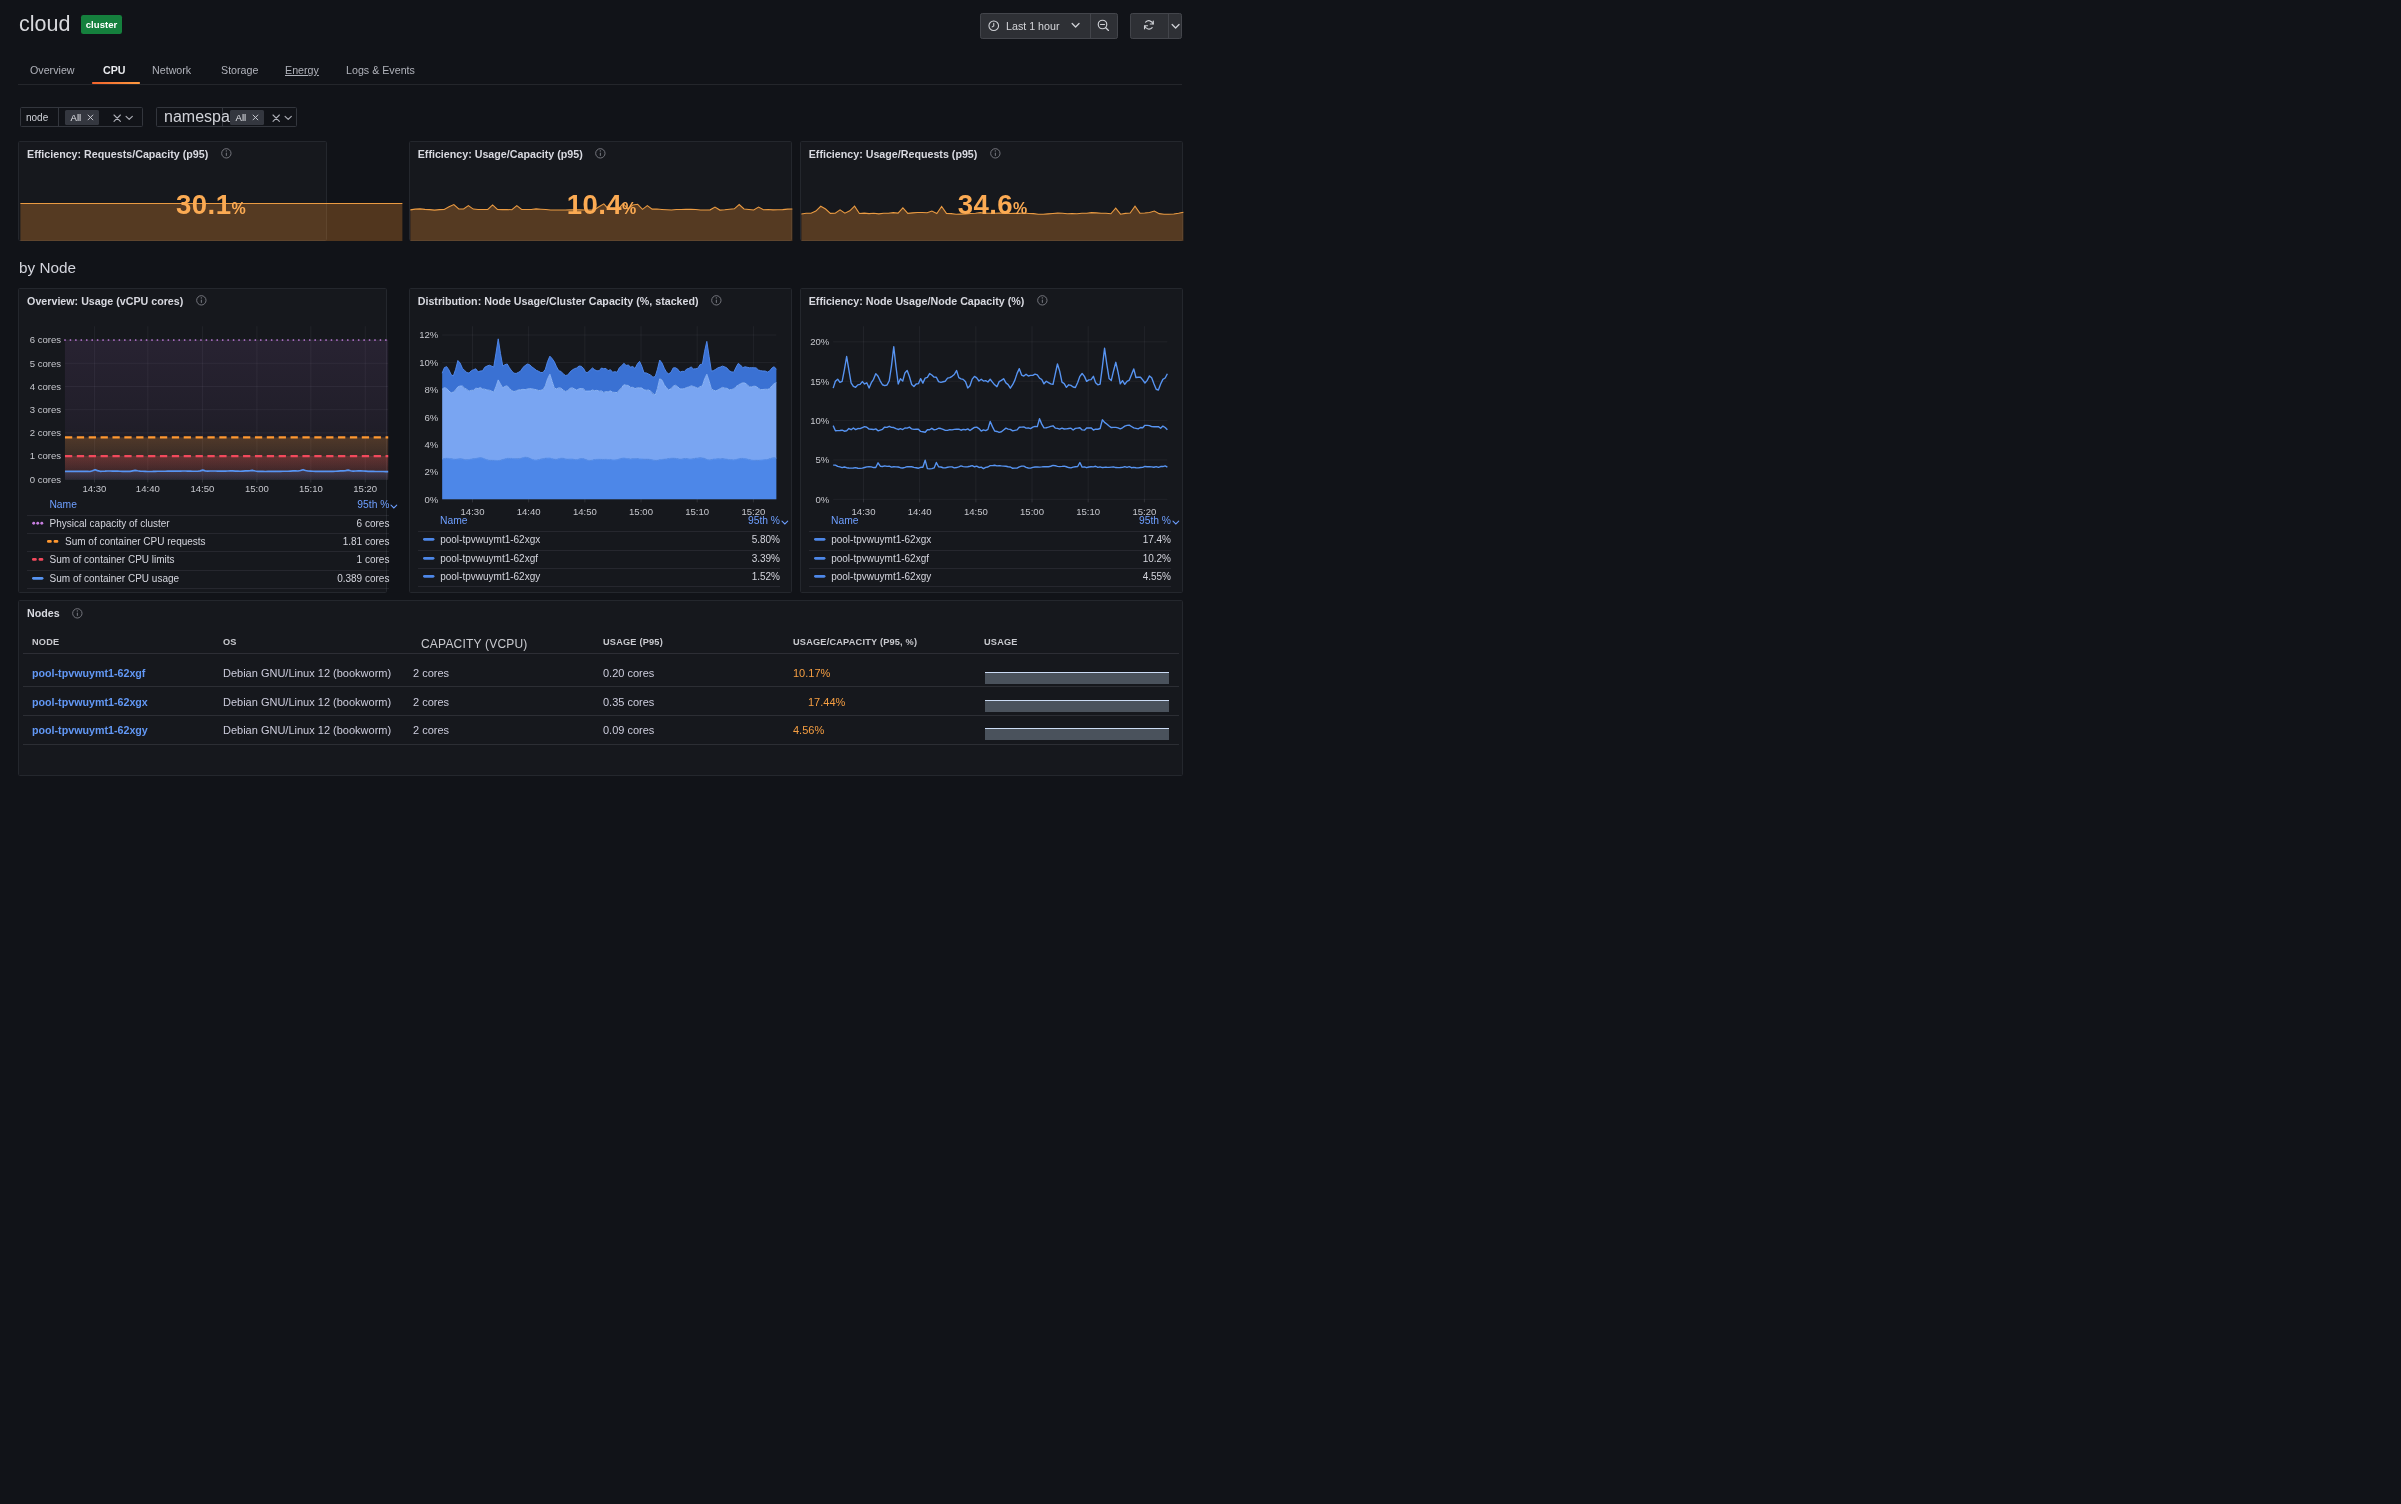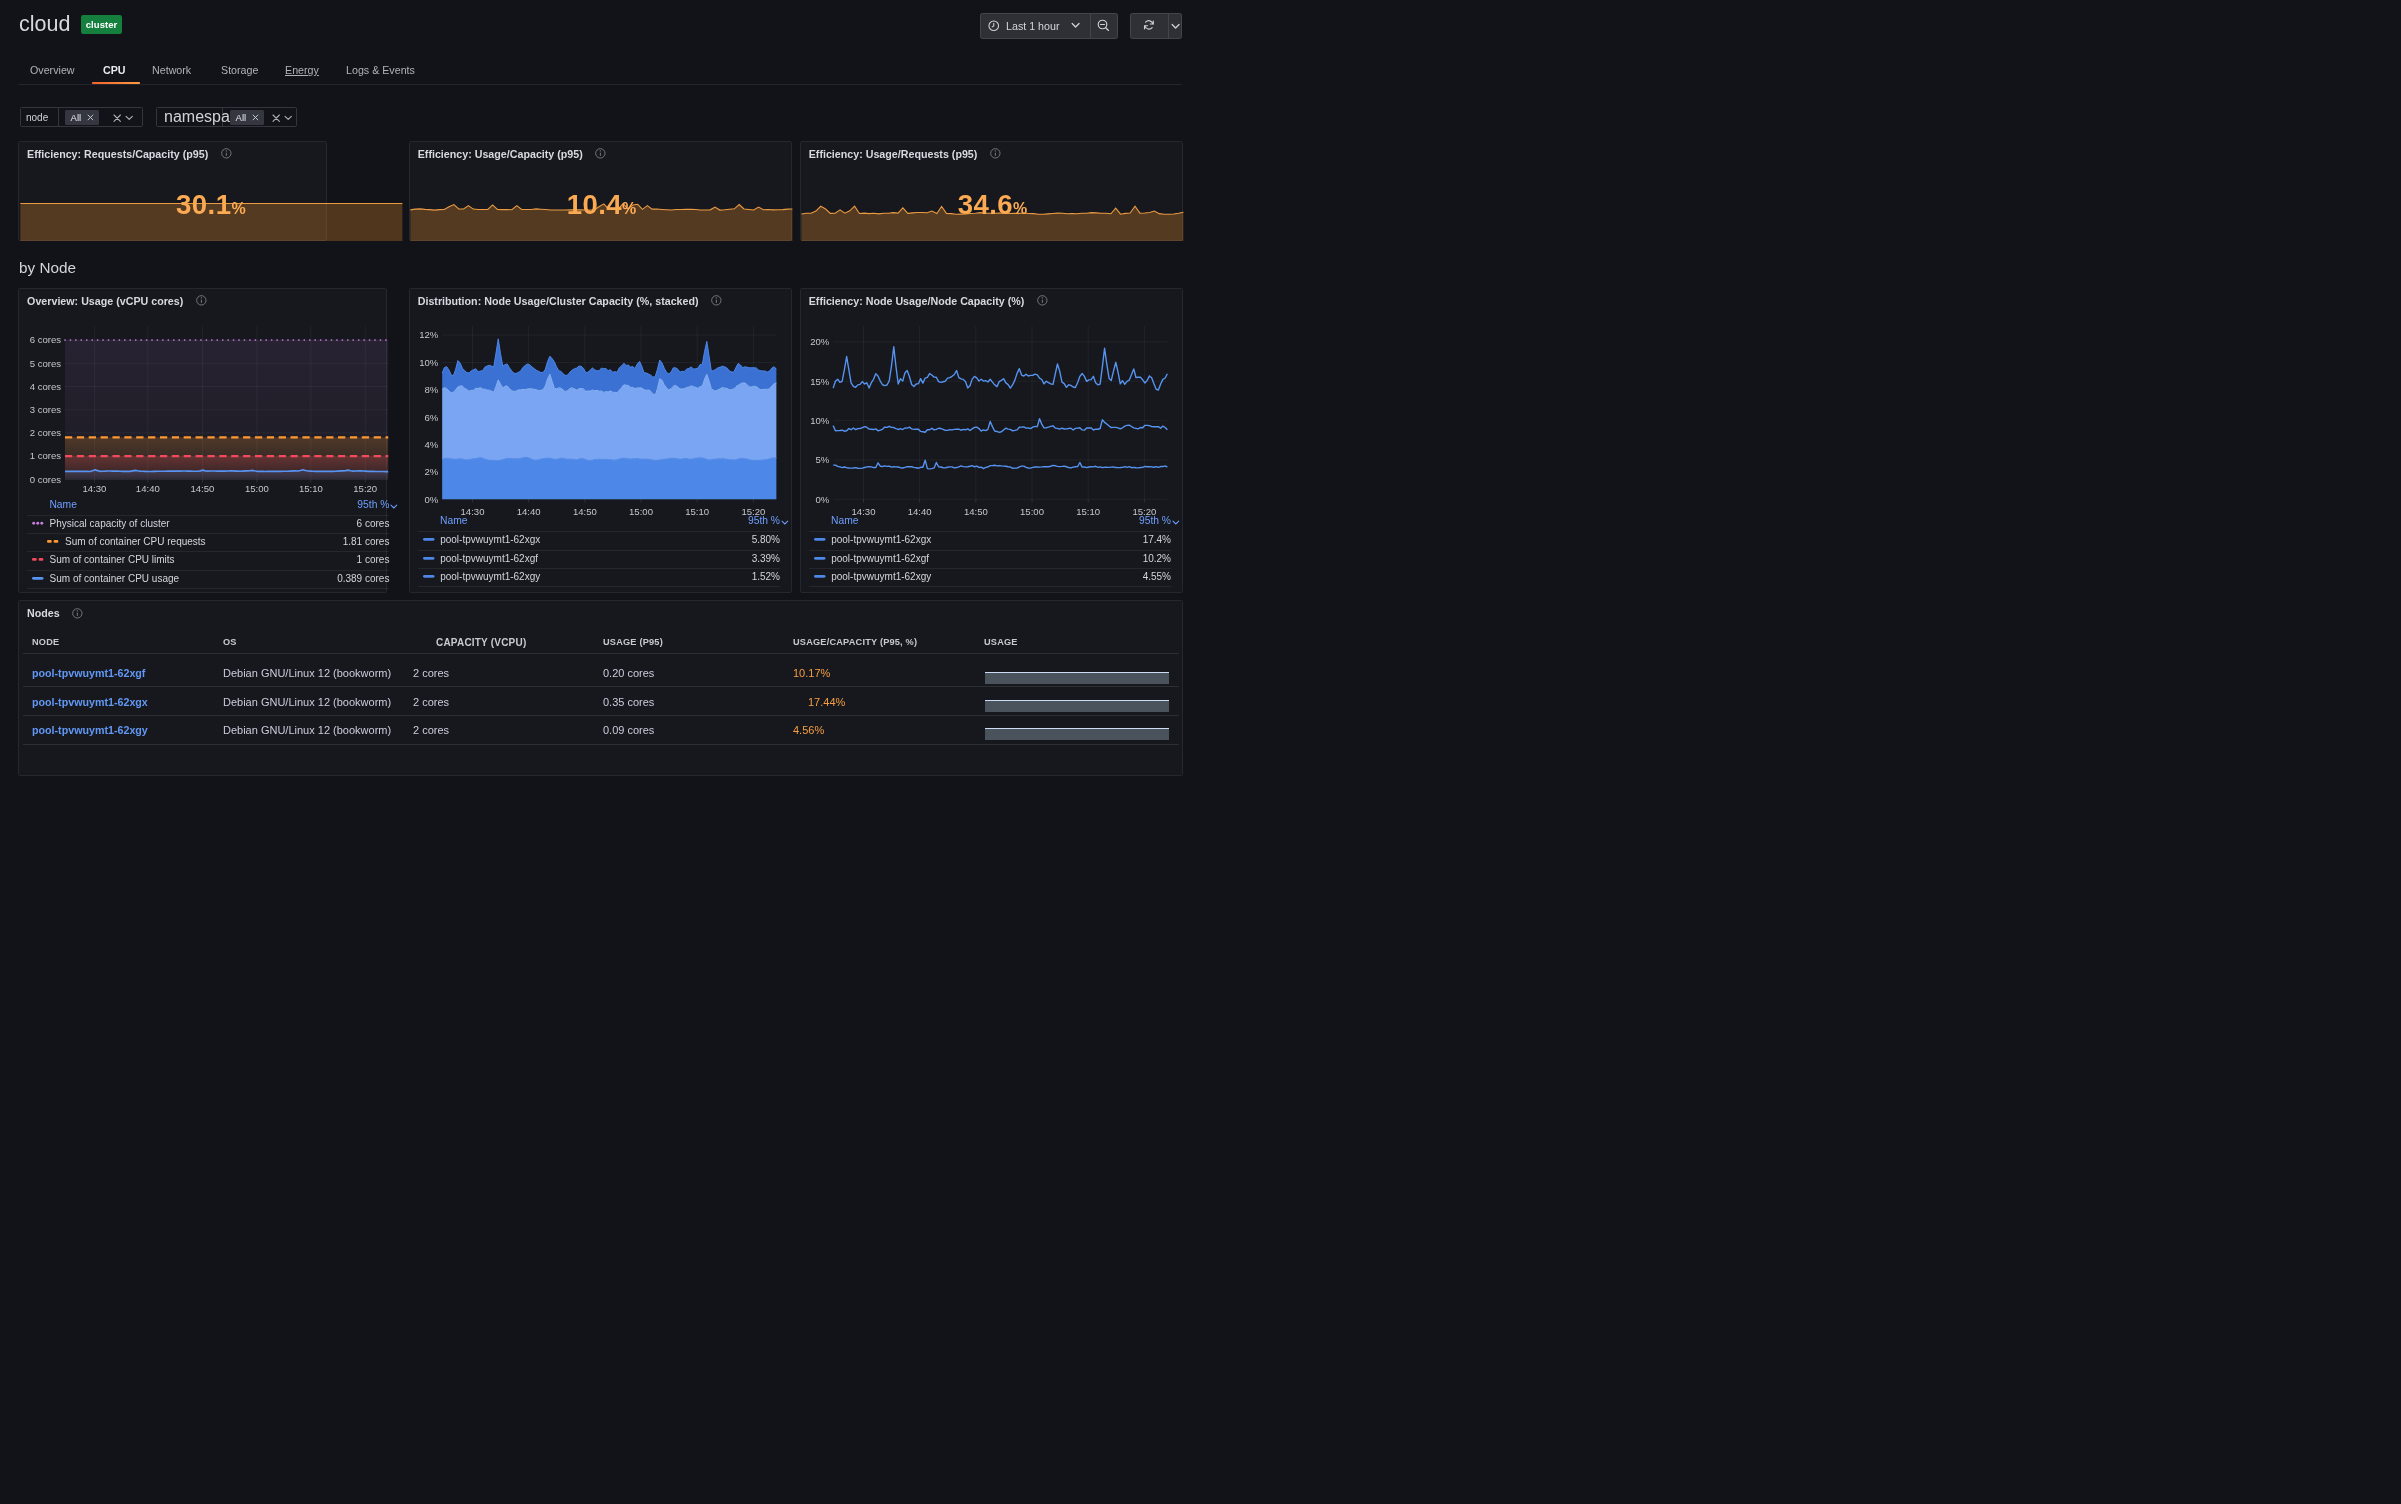--- a/index.html
+++ b/index.html
@@ -383,21 +383,21 @@
     <div class="legval" style="left:230px; top:282px; width:140px;">4.55%</div>
 </div>
 <div class="panel" style="left:18.4px; top:600px; width:1165px; height:176px;"></div>
 <div class="abs" style="left:27px; top:607px; font-size:10.7px; font-weight:700; color:#d8d9e0; display:flex; align-items:center; gap:12.3px;">Nodes<svg class="info" width="10.7" height="10.7" viewBox="0 0 16 16" style="position:static">
 <circle cx="8" cy="8" r="7" fill="none" stroke="#9a9ca4" stroke-width="1.4"></circle>
 <rect x="7.25" y="6.8" width="1.5" height="5" rx="0.7" fill="#9a9ca4"></rect>
 <circle cx="8" cy="4.4" r="1" fill="#9a9ca4"></circle>
     </svg></div>
 <div class="abs" style="left:32px; top:637px; font-size:9.2px; font-weight:700; color:#c9cacf; letter-spacing:0.2px;">NODE</div>
 <div class="abs" style="left:223px; top:637px; font-size:9.2px; font-weight:700; color:#c9cacf; letter-spacing:0.2px;">OS</div>
-<div class="abs" style="left:436px; top:637px; font-size:10px; font-weight:700; color:#c9cacf; letter-spacing:0.2px;">CAPACITY (VCPU)</div>
+<div class="abs" style="left:421px; top:637px; font-size:12px; font-weight:400; color:#c9cacf; letter-spacing:0.2px;">CAPACITY (VCPU)</div>
 <div class="abs" style="left:603px; top:637px; font-size:9.2px; font-weight:700; color:#c9cacf; letter-spacing:0.2px;">USAGE (P95)</div>
 <div class="abs" style="left:793px; top:637px; font-size:9.2px; font-weight:700; color:#c9cacf; letter-spacing:0.2px;">USAGE/CAPACITY (P95, %)</div>
 <div class="abs" style="left:984px; top:637px; font-size:9.2px; font-weight:700; color:#c9cacf; letter-spacing:0.2px;">USAGE</div>
 <div class="abs" style="left:23px; top:653px; width:1156px; height:0.8px; background:rgba(204,204,220,0.13);"></div>
 <div class="abs" style="left:23px; top:686px; width:1156px; height:0.8px; background:rgba(204,204,220,0.12);"></div>
 <div class="abs" style="left:23px; top:715px; width:1156px; height:0.8px; background:rgba(204,204,220,0.12);"></div>
 <div class="abs" style="left:23px; top:744px; width:1156px; height:0.8px; background:rgba(204,204,220,0.12);"></div>
 <div class="abs" style="left:32px; top:667px; font-size:10.7px; font-weight:700; color:#6298f5;">pool-tpvwuymt1-62xgf</div>
 <div class="abs" style="left:223px; top:667px; font-size:11px; color:#ccccdc;">Debian GNU/Linux 12 (bookworm)</div>
 <div class="abs" style="left:413px; top:667px; font-size:11px; color:#ccccdc;">2 cores</div>

